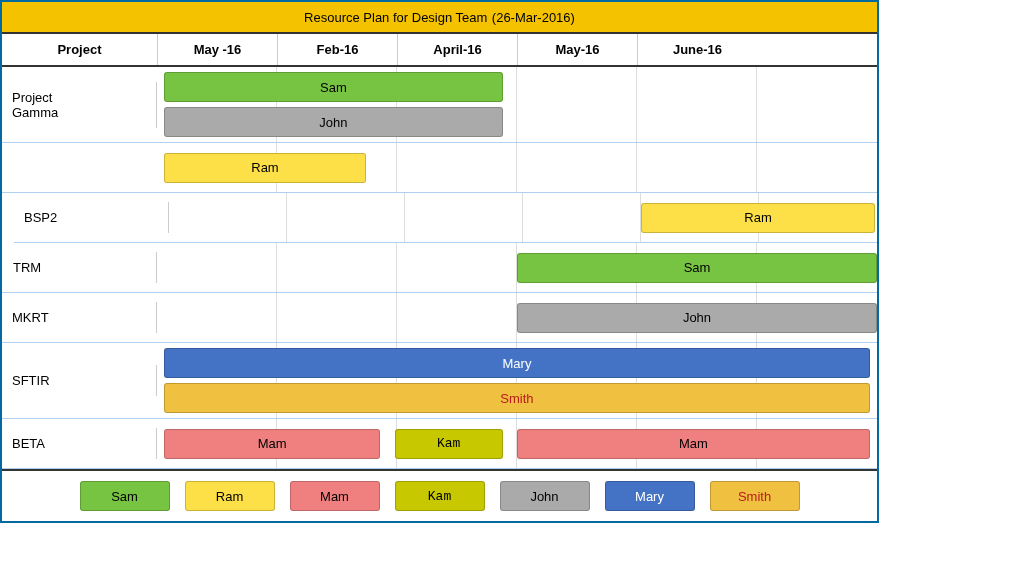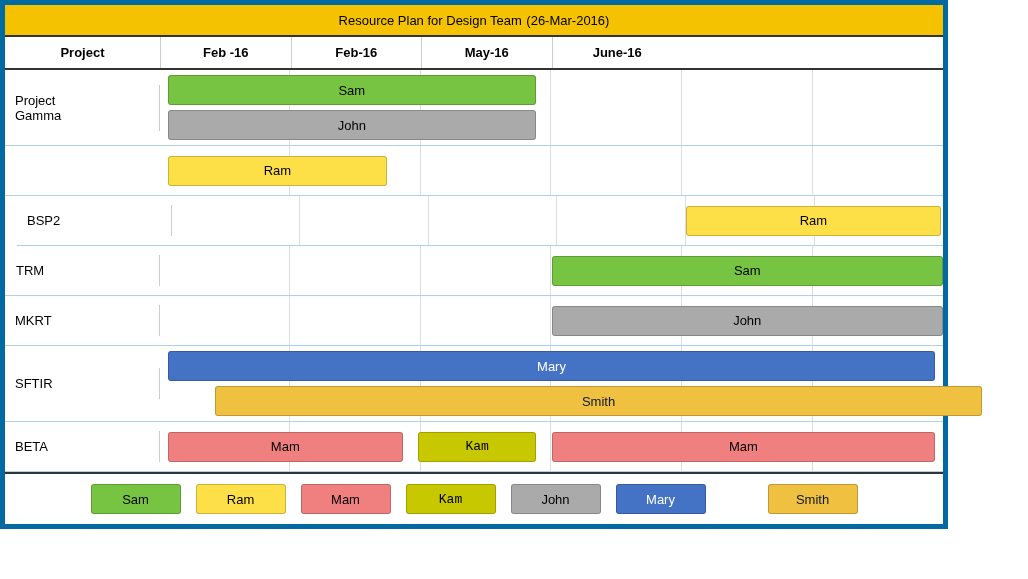--- a/index.html
+++ b/index.html
@@ -1,20 +1,20 @@
 <!DOCTYPE html>
 <html><head>
   <meta charset="utf-8">
   <style>
     * { box-sizing: border-box; margin: 0; padding: 0; }
     body { font-family: Arial, sans-serif; font-size: 13px; background: #fff; }
 
     .chart-container {
-      width: 948px;
-      border: 5px solid #0369a1;
+      width: 879px;
+      border: 2px solid #0369a1;
       background: #fff;
     }
 
     .chart-title {
       background: #F5C200;
       text-align: center;
       padding: 6px 10px;
       font-size: 16px;
       font-weight: bold;
       color: #000;
@@ -146,21 +146,21 @@
       border: 1px solid rgba(0,0,0,0.2);
     }
 
     
     .green { background: #76c442; color: #000; }
     .gray { background: #aaaaaa; color: #000; }
     .brown { background: #fde047; color: #000; }
     .pink { background: #f08080; color: #000; }
     .olive { background: #c8c800; color: #000; font-family: Liberation Mono, monospace; }
     .blue { background: #4472c4; color: #fff; }
-    .yellow { background: #f0c040; color: #0f172a; margin-left: 47px; }
+    .yellow { background: #f0c040; color: #b91c1c; }
 
     .double-row-content {
       grid-column: 2 / 8;
       position: relative;
       height: 100%;
       display: flex;
       flex-direction: column;
       justify-content: center;
       gap: 5px;
       padding: 5px 0;
@@ -206,22 +206,23 @@
 
 <div class="chart-container">
 
   <div class="chart-title">
     <span>Resource Plan for Design Team</span>
     <span style="font-weight:normal;font-size:13px;">(26-Mar-2016)</span>
   </div>
 
   <div class="chart-header">
     <div class="col-header">Project</div>
-    <div class="col-header">Feb -16</div>
+    <div class="col-header">May -16</div>
     <div class="col-header">Feb-16</div>
+    <div class="col-header">April-16</div>
     <div class="col-header">May-16</div>
     <div class="col-header">June-16</div>
   </div>
 
   <div class="chart-body">
 
     <div class="chart-row double-row" style="min-height:75px;">
       <div class="row-label" style="flex-direction:column;align-items:flex-start;font-weight:normal;">
         <span>Project</span>
         <span>Gamma</span>

